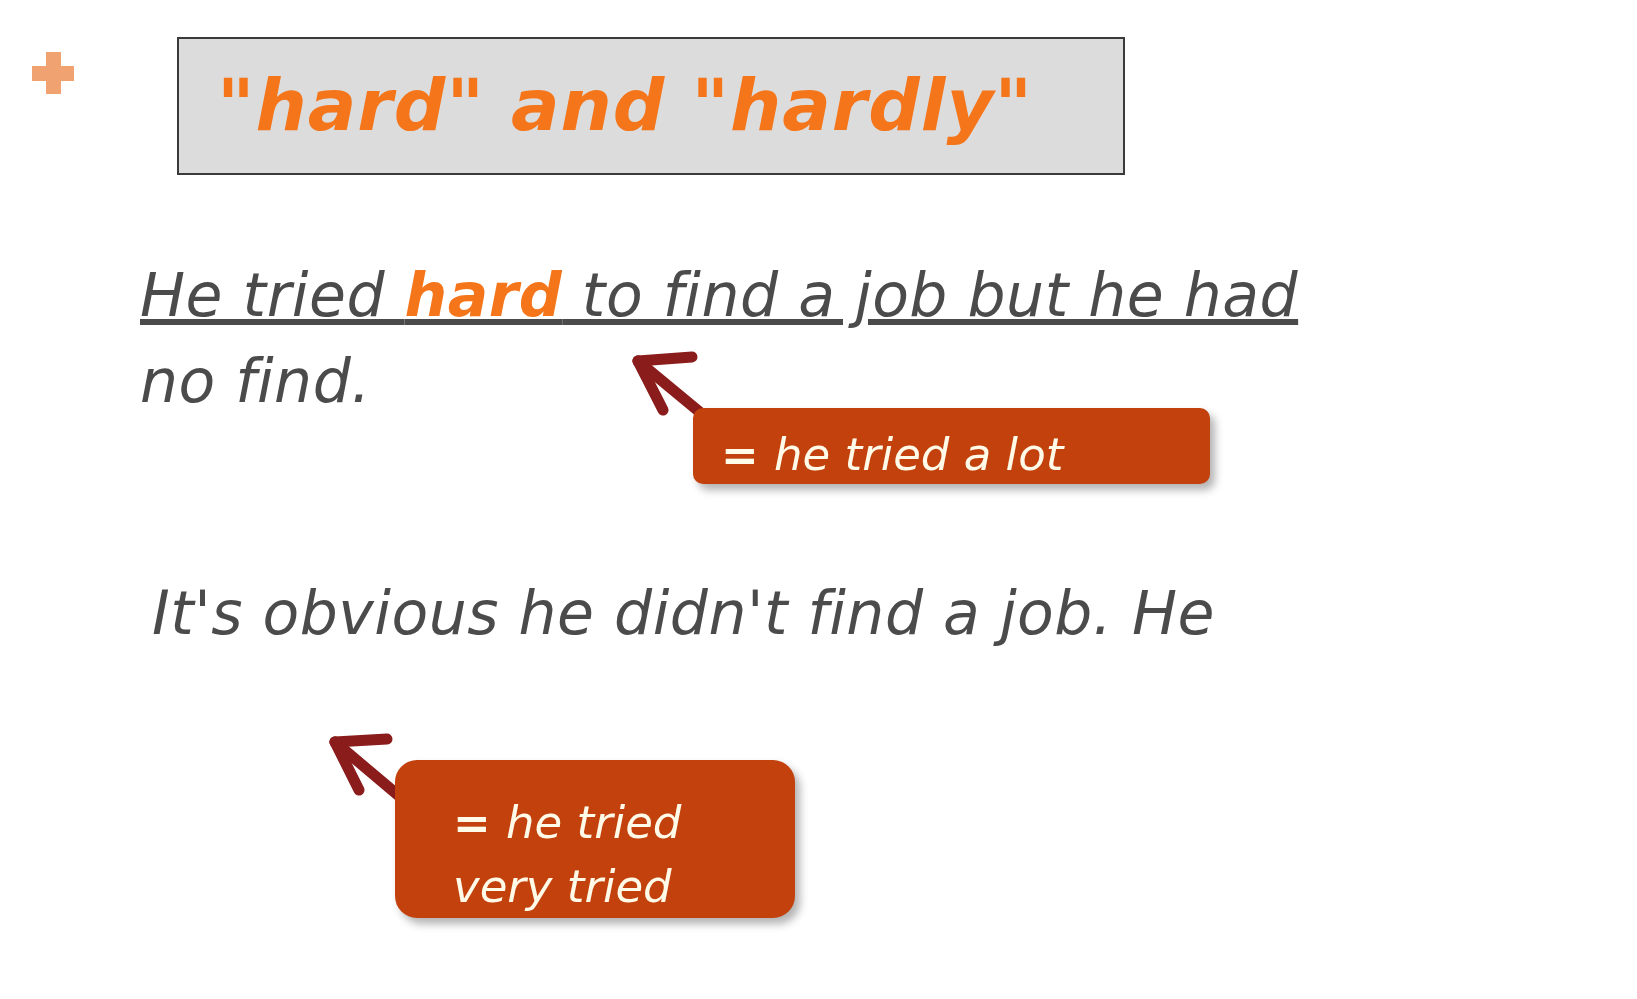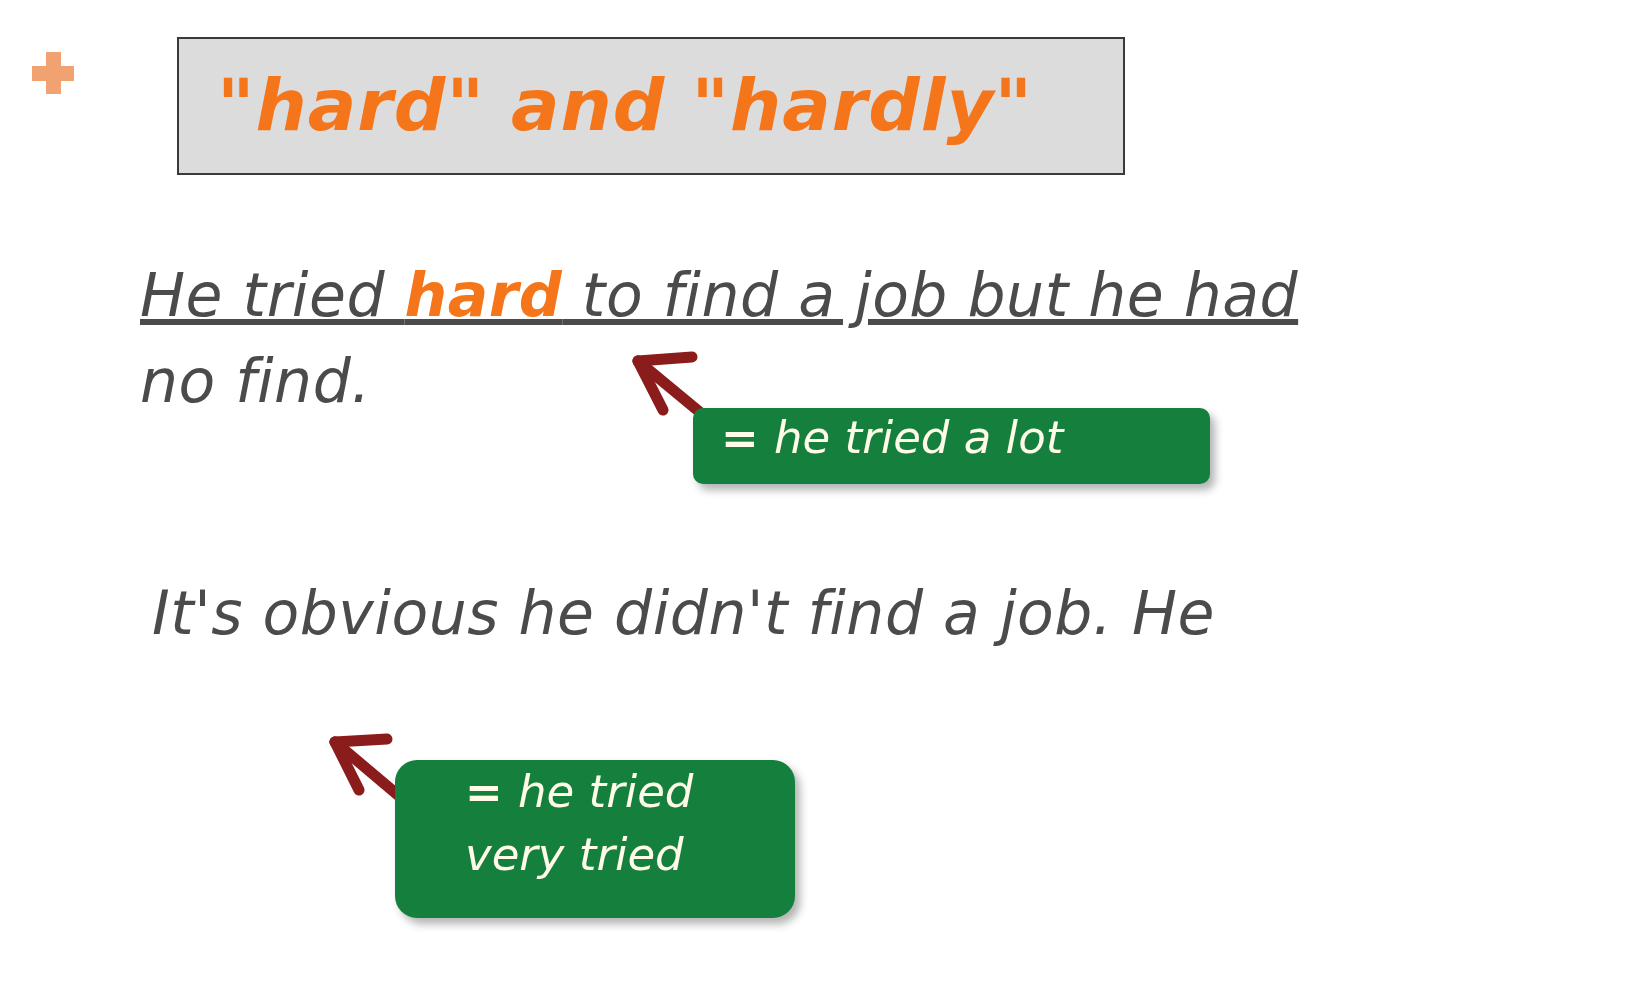--- a/index.html
+++ b/index.html
@@ -93,32 +93,32 @@
     position: absolute;
     overflow: visible;
     pointer-events: none;
   }
   #arrow-1 { left: 600px; top: 335px; }
   #arrow-2 { left: 300px; top: 720px; }
 
   
   .callout {
     position: absolute;
-    background: #15803d;
+    background: #c2410c;
     border-radius: 14px;
     box-shadow: 5px 6px 9px rgba(0,0,0,0.30);
     box-sizing: border-box;
     color: #fffbe8;
     font-family: "DejaVu Sans", sans-serif;
     font-style: italic;
     font-size: 45px;
     line-height: 1.32;
     display: flex;
     flex-direction: column;
-    justify-content: flex-start;
+    justify-content: flex-end;
   }
   .callout .row {
     display: block;
     white-space: nowrap;
   }
   .callout .eq {
     font-style: normal;
     font-weight: 700;
     letter-spacing: 1px;
   }
@@ -132,21 +132,21 @@
     border-radius: 10px;
   }
   #callout-2 {
     left: 395px;
     top: 760px;
     width: 400px;
     height: 158px;
     padding: 0 24px 0 54px;
     border-radius: 22px;
   }
-  #callout-2 .row { margin: 2px 16px; }
+  #callout-2 .row { margin: 2px 4px; }
 </style>
 </head>
 <body>
 
 <div id="slide">
 
   <div id="plus-icon">
     <div class="bar-h"></div>
     <div class="bar-v"></div>
   </div>

